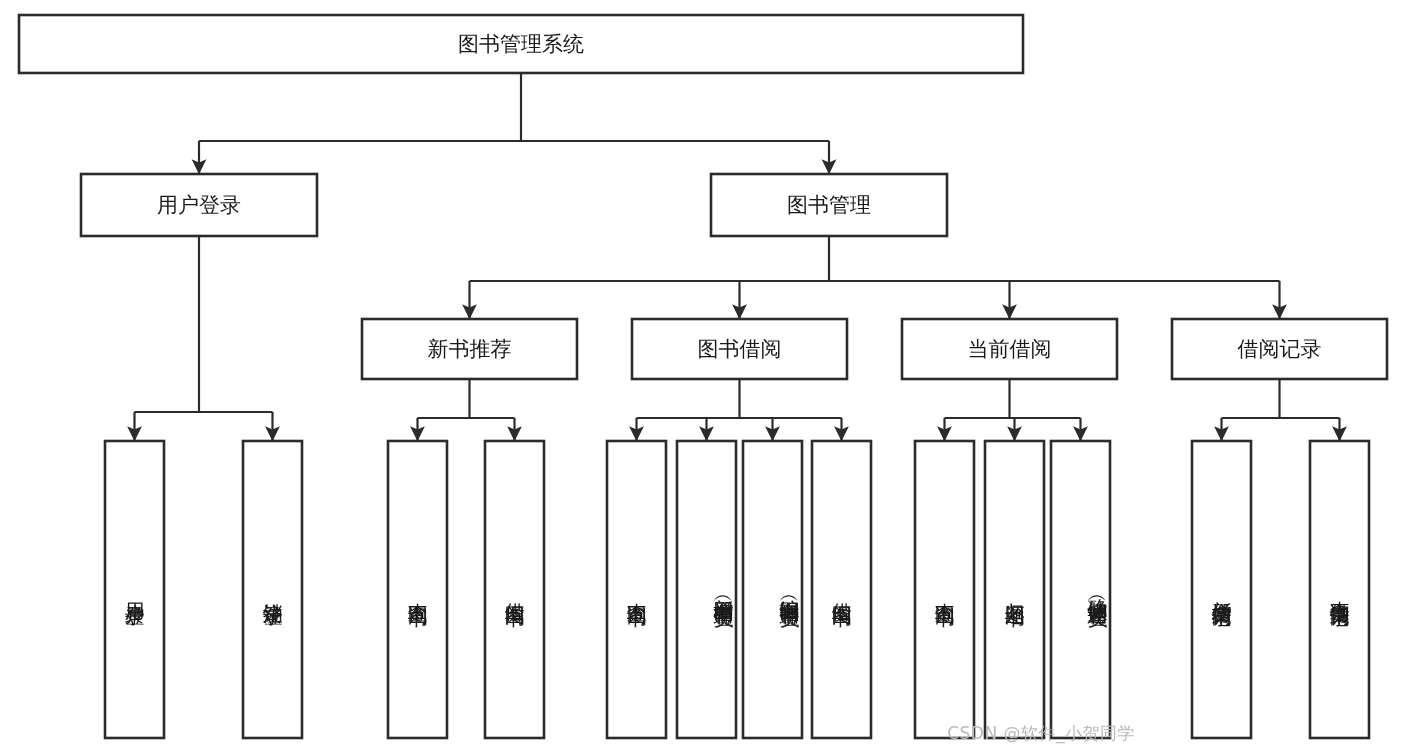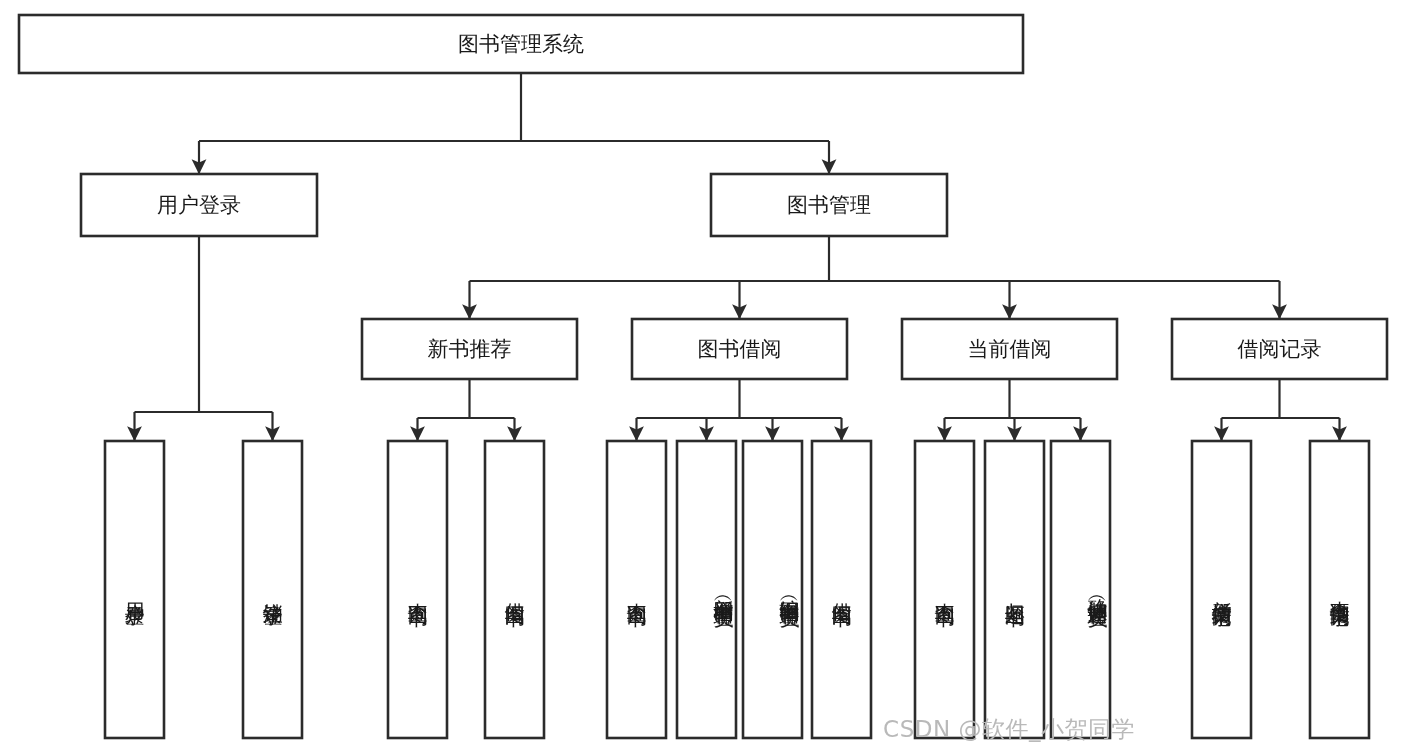--- a/index.html
+++ b/index.html
@@ -58,21 +58,21 @@
     letter-spacing: 1.5px;
     text-align: center;
     white-space: nowrap;
     pointer-events: none;
   }
   .watermark {
     position: absolute;
     right: 10px;
     bottom: 6px;
     font-family: "DejaVu Sans", "Liberation Sans", sans-serif;
-    font-size: 23px;
+    font-size: 17px;
     color: #b9b9b9;
     letter-spacing: 0.5px;
     white-space: nowrap;
     margin-left: 9px;
   }
 </style>
 </head>
 <body>
 
 <div id="diagram-root">

